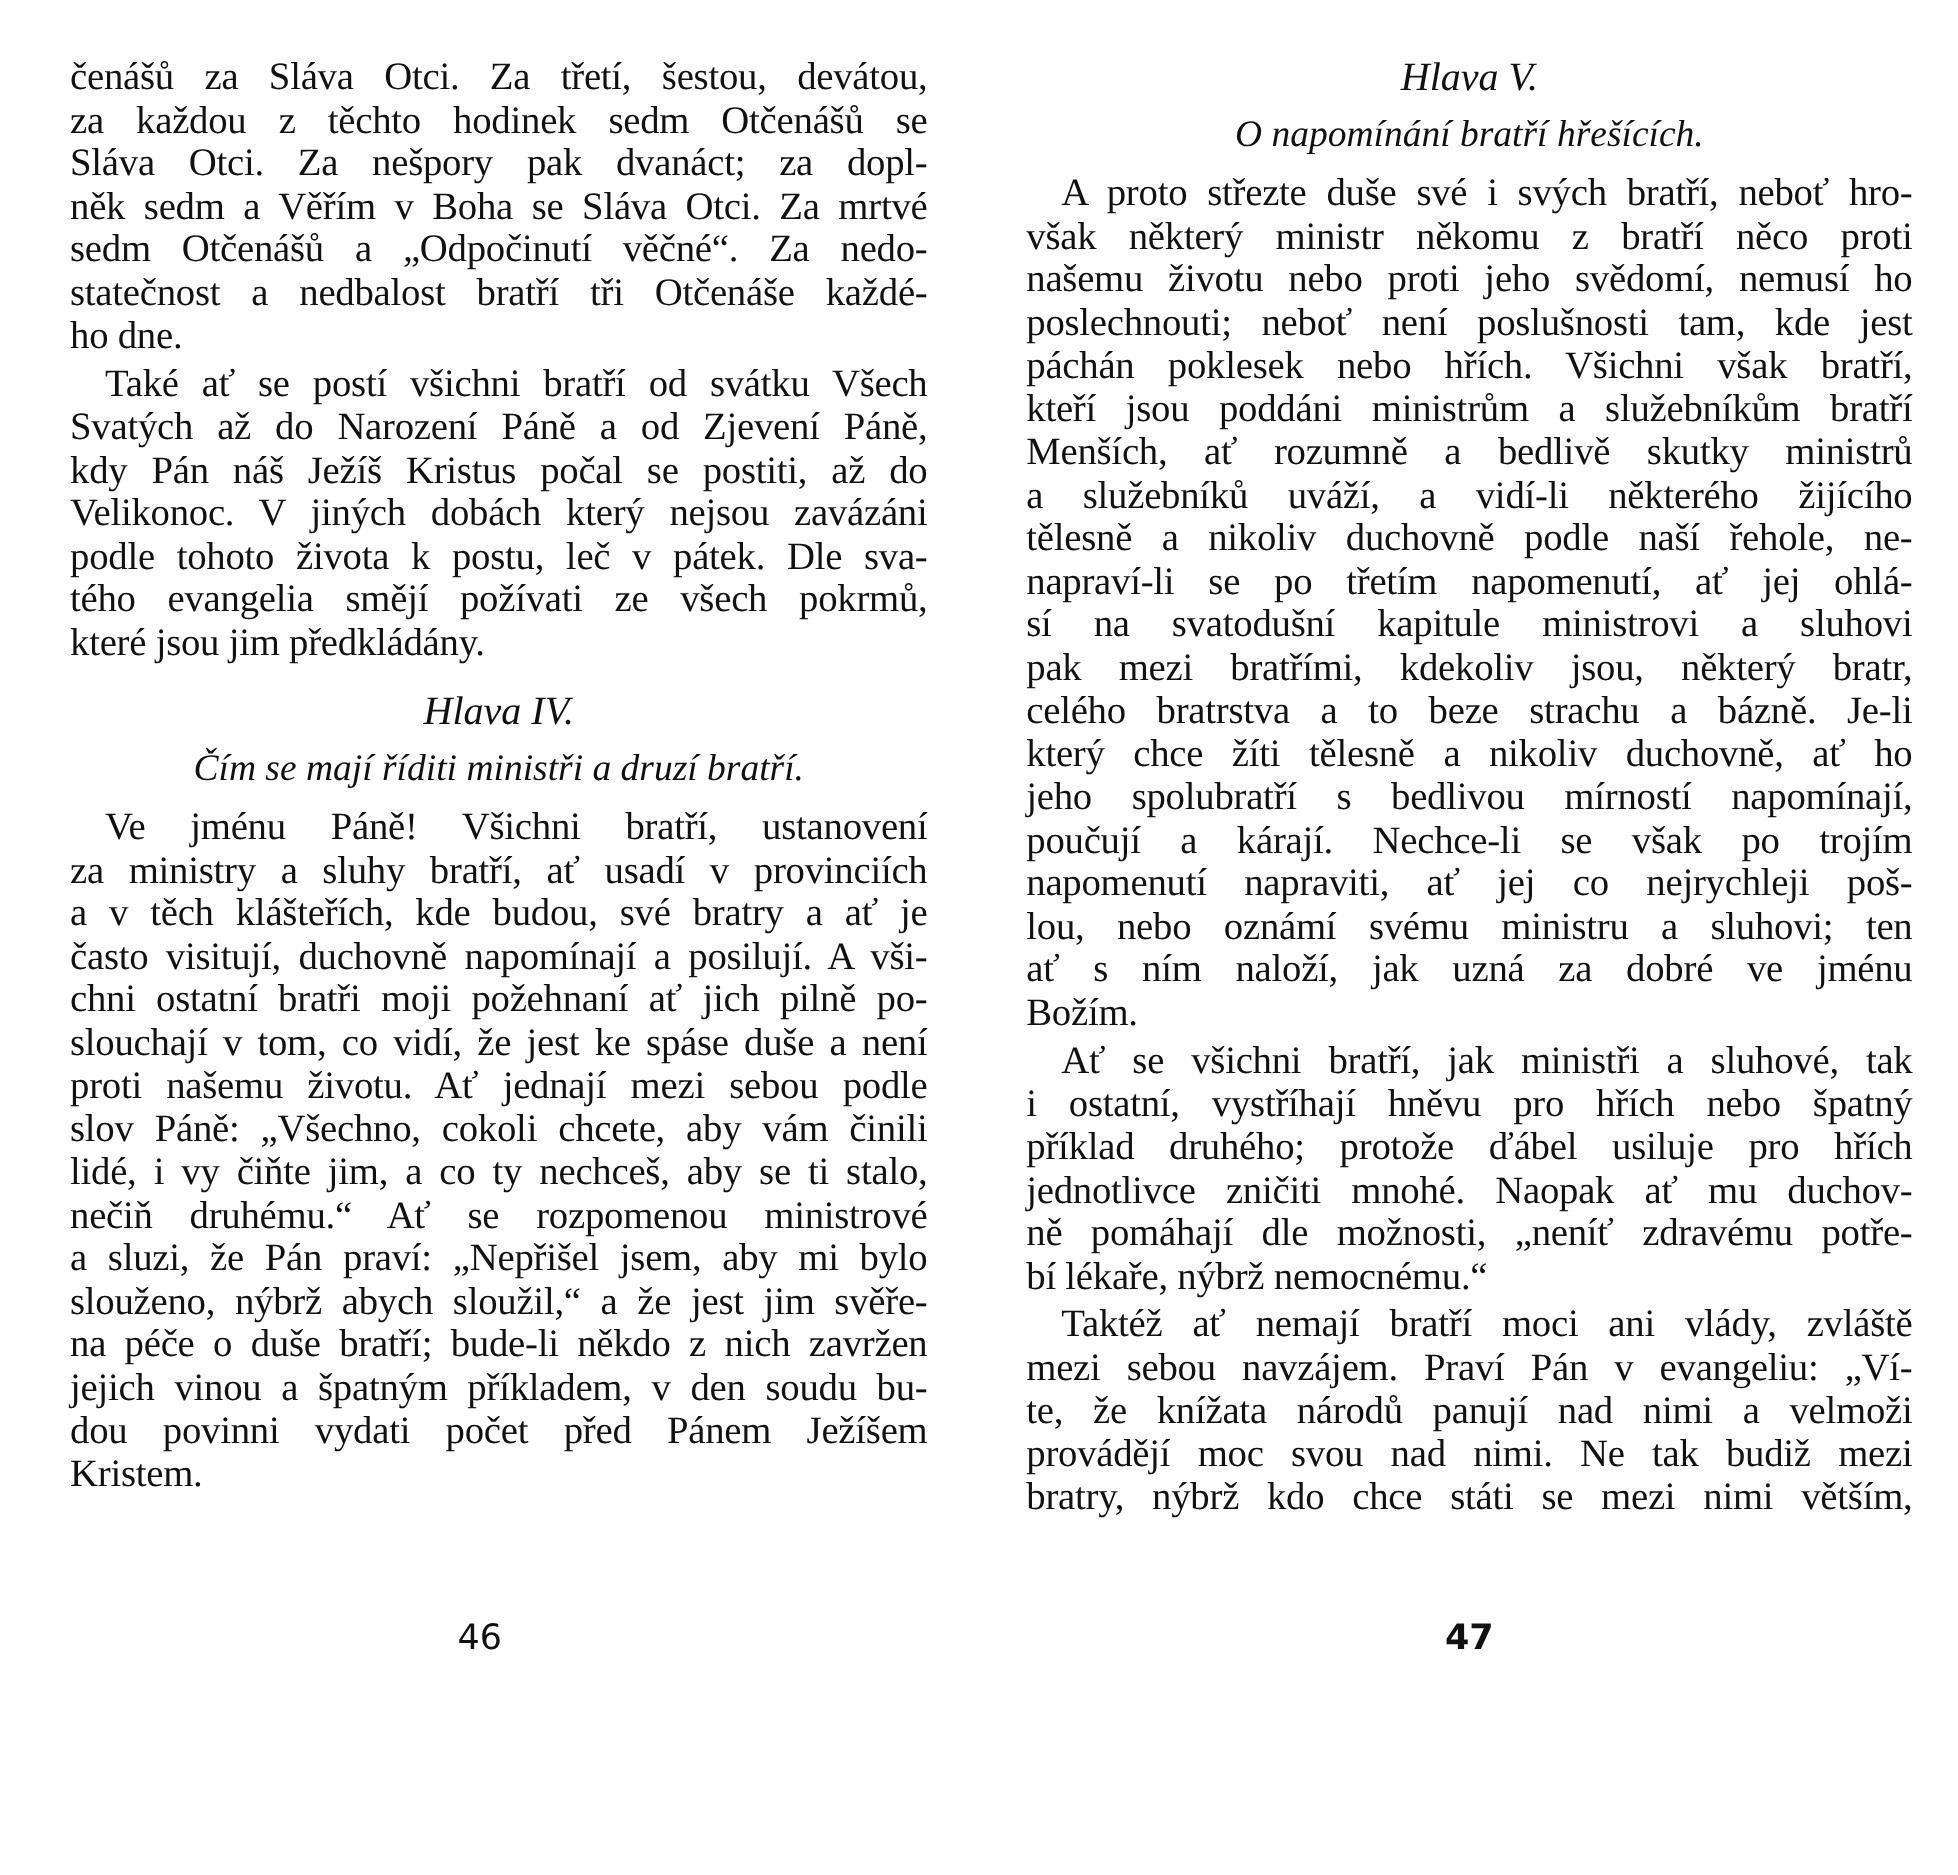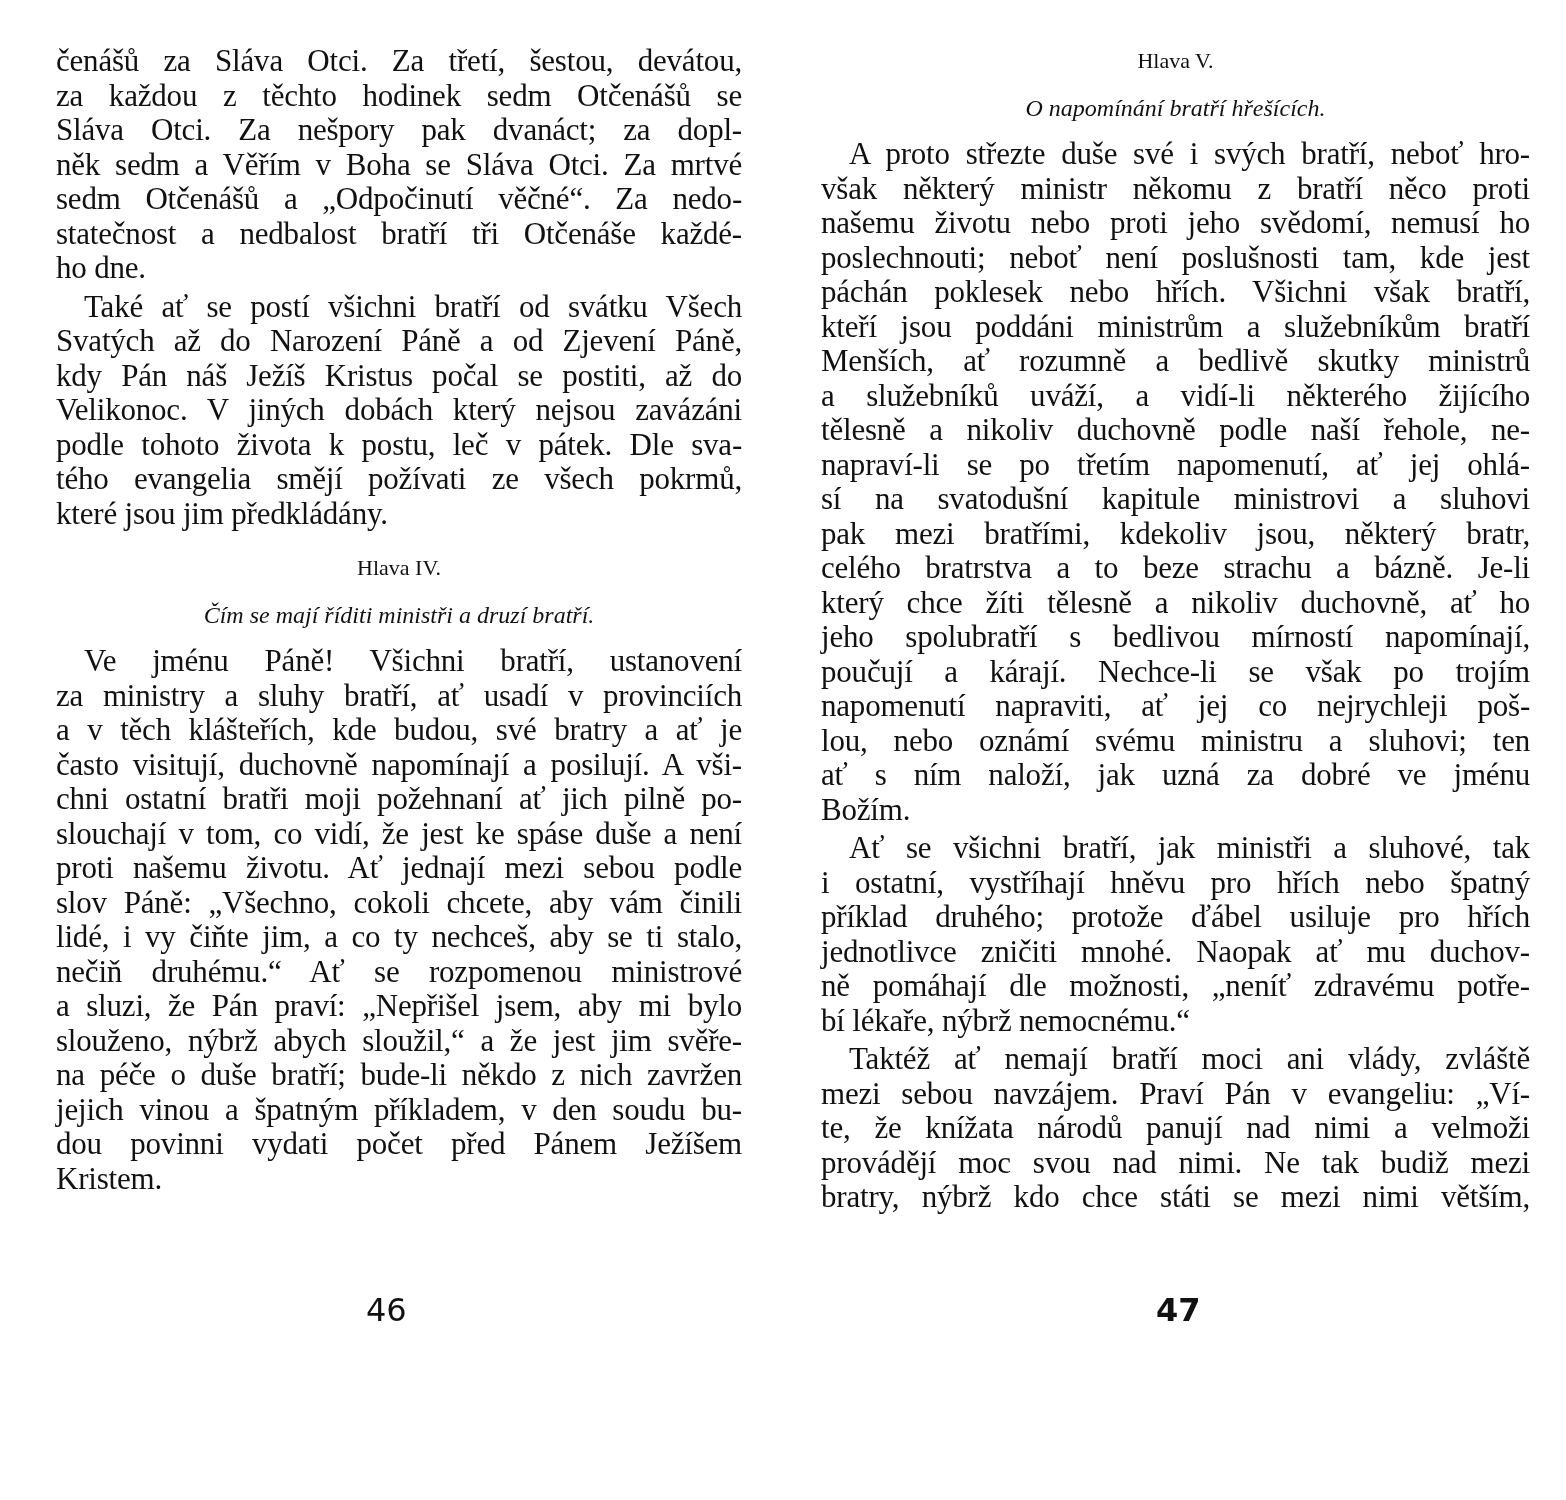--- a/index.html
+++ b/index.html
@@ -39,42 +39,43 @@
     }
     .line.last {
       text-align-last: left;
     }
     .line.indent {
       padding-left: 28px;
     }
     .heading {
       display: block;
       text-align: center;
-      font-size: 22px;
+      font-size: 32px;
       line-height: 34.5px;
       height: 34.5px;
       white-space: nowrap;
+      font-style: italic;
     }
     .subheading {
       display: block;
       text-align: center;
       font-style: italic;
-      font-size: 24px;
+      font-size: 30px;
       line-height: 34.5px;
       height: 34.5px;
       white-space: nowrap;
     }
     .gap-s { height: 4px; }
     .gap-m { height: 20px; }
     .gap-h { height: 12px; }
     .page-number {
       position: absolute;
       top: 1290px;
       font-family: "DejaVu Sans", sans-serif;
-      font-size: 32px;
+      font-size: 28px;
       line-height: 40px;
     }
     .pn-left { left: 366px; }
     .pn-right { left: 1156px; font-weight: bold; }
   </style>
 </head>
 <body>
 
 <div class="page page-left">
   <div id="lp1">

